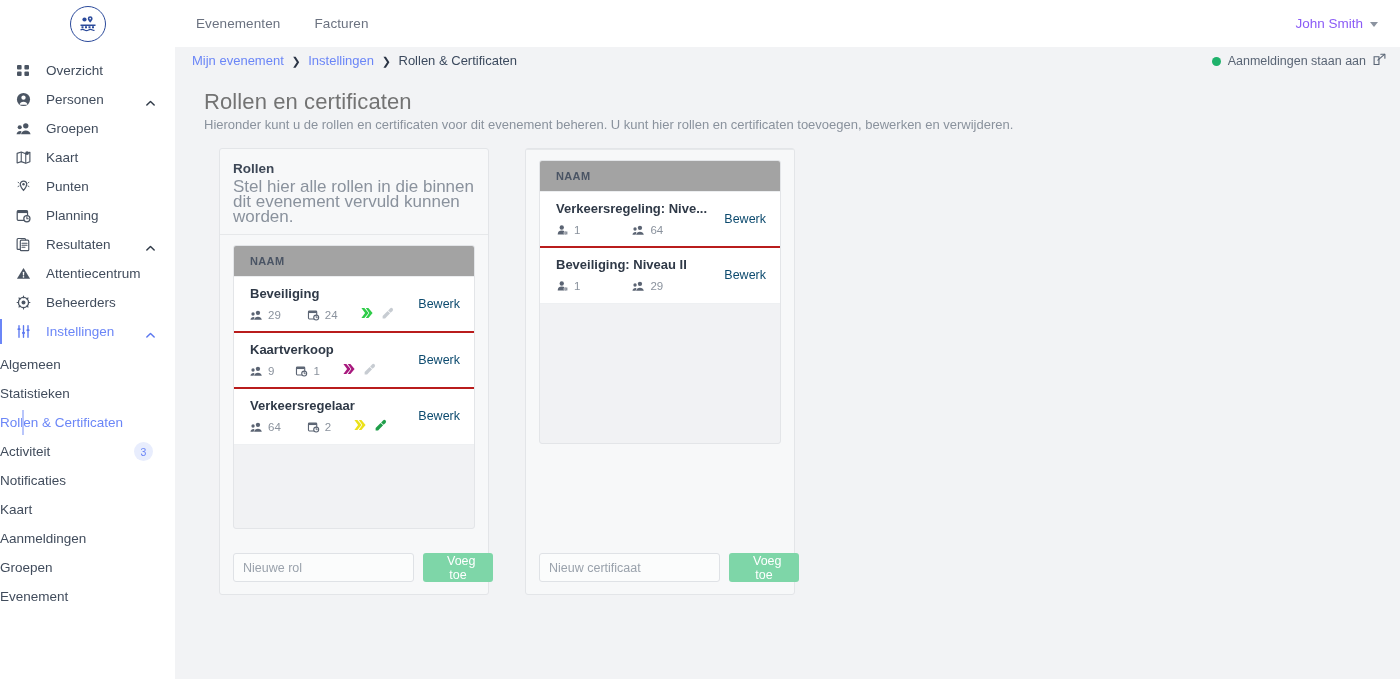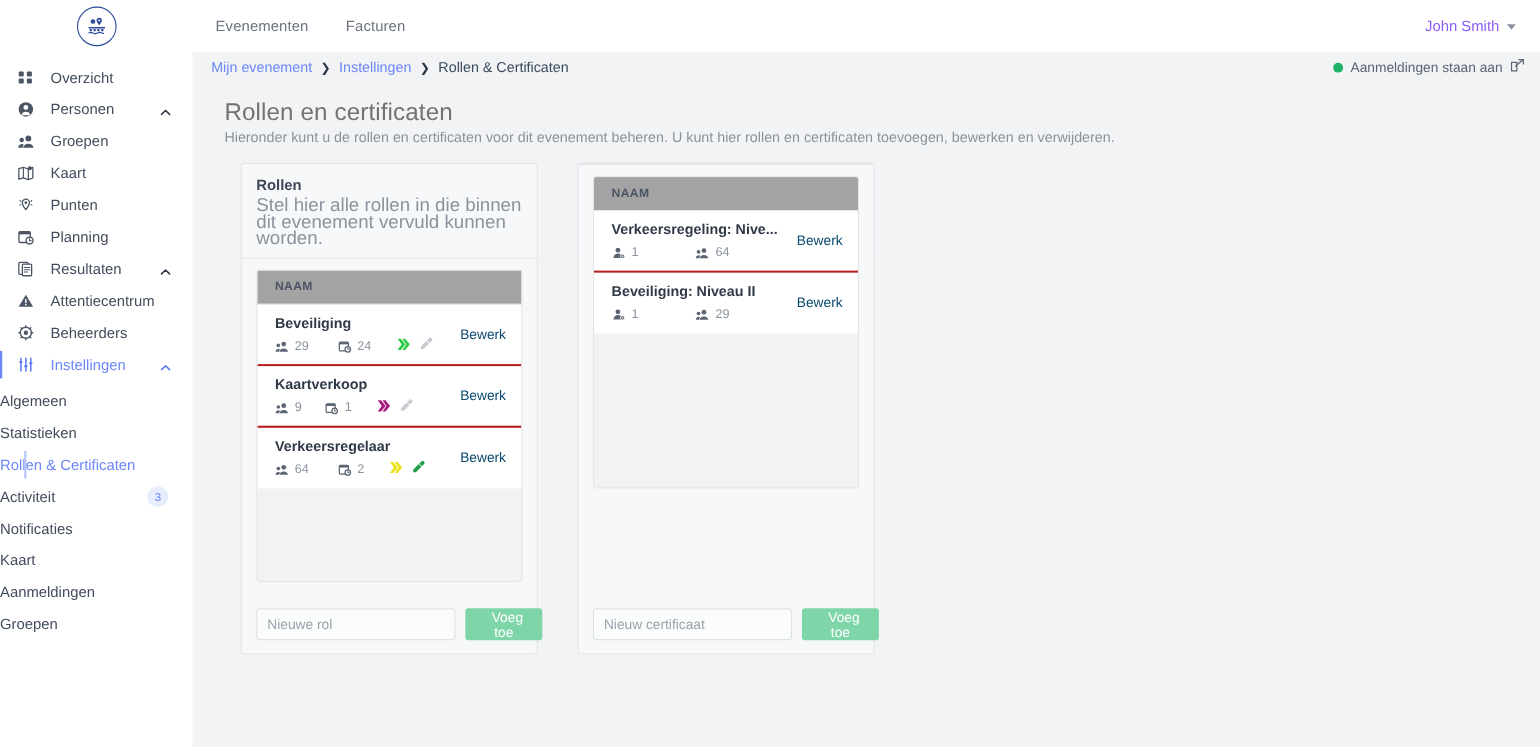--- a/index.html
+++ b/index.html
@@ -349,20 +349,23 @@
     </div>
     <div class="side-sub">
       <span class="slabel">Kaart</span>
     </div>
     <div class="side-sub">
       <span class="slabel">Aanmeldingen</span>
     </div>
     <div class="side-sub">
       <span class="slabel">Groepen</span>
     </div>
+    <div class="side-sub">
+      <span class="slabel">Evenement</span>
+    </div>
   </div>
 
   <div class="main">
 
     <div class="crumbs">
       <a href="#">Mijn evenement</a>
       <span class="crumb-sep">❯</span>
       <a href="#">Instellingen</a>
       <span class="crumb-sep">❯</span>
       <span class="crumb-current">Rollen &amp; Certificaten</span>

